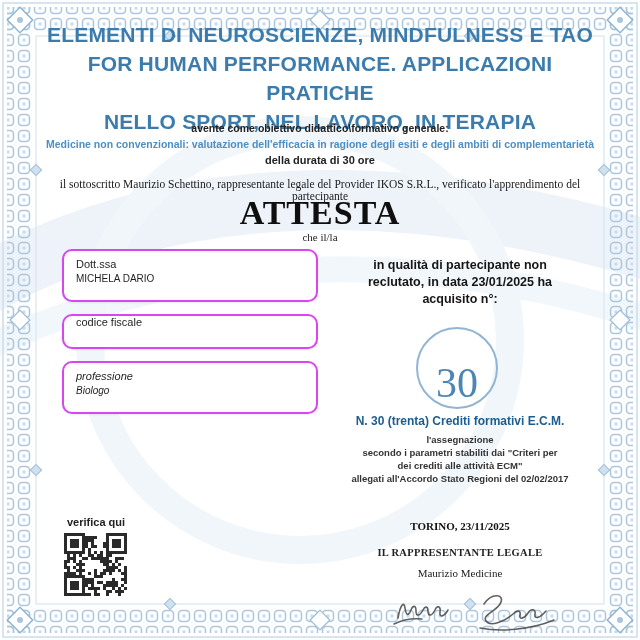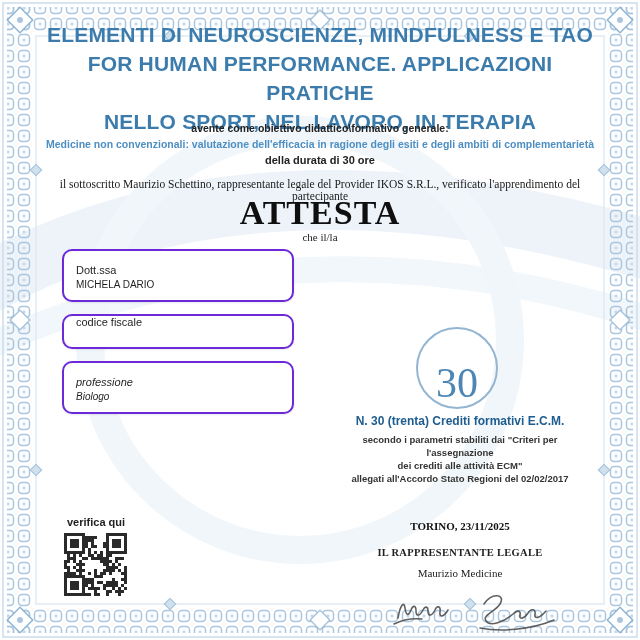--- a/index.html
+++ b/index.html
@@ -14,22 +14,22 @@
            font:700 21px/29px "Liberation Sans",sans-serif; color:#3c7cad; letter-spacing:.2px; }
 
   #objective-intro { top:122px; left:90px; width:460px; font:600 10.5px "Liberation Sans",sans-serif; color:#222; }
   #objective       { top:138px; left:30px; width:580px; font:700 10.5px "Liberation Sans",sans-serif; color:#4e8fc3; }
   #duration        { top:154px; left:40px; width:560px; font:600 11px "Liberation Sans",sans-serif; color:#222; }
   #duration b      { font-weight:700; margin-left:3px; }
   #declaration     { top:178px; left:40px; width:560px; font:400 11.5px "Liberation Serif",serif; color:#1a1a1a; }
   #attesta         { top:194px; left:40px; width:560px; font:700 34px/1.1 "Liberation Serif",serif; color:#0f0f0f; letter-spacing:1px; }
   #cheilla         { top:231px; left:40px; width:560px; font:400 11px "Liberation Serif",serif; color:#222; }
 
-  .field-box { position:absolute; left:62px; width:232px; border:2px solid #6d28d9; border-radius:10px;
-               background:#fff; box-sizing:border-box; padding:13px 12px;
+  .field-box { position:absolute; left:62px; width:256px; border:2px solid #d946ef; border-radius:10px;
+               background:#fff; box-sizing:border-box; padding:7px 12px;
                font-family:"Liberation Sans",sans-serif; color:#1f1f1f;
                box-shadow:0 1px 2px rgba(120,150,180,.18); }
   #box-name { top:249px; height:53px; }
   #box-cf   { top:314px; height:35px; display:flex; align-items:flex-start; padding-top:0; padding-bottom:0; }
   #box-prof { top:361px; height:53px;font-style:italic; }
   .fb-label { font-size:11px; }
   .fb-value { font-size:10px; margin-top:3px; }
 
   #participation { position:absolute; top:257px; left:345px; width:230px; text-align:center;
                    font:700 12.5px/17px "Liberation Sans",sans-serif; color:#161616; }
@@ -133,30 +133,35 @@
       <div class="fb-value">MICHELA DARIO</div>
     </div>
     <div class="field-box" id="box-cf">
       <div class="fb-label">codice fiscale</div>
     </div>
     <div class="field-box" id="box-prof">
       <div class="fb-label">professione</div>
       <div class="fb-value">Biologo</div>
     </div>
 
+    <div id="participation">
+      <div>in qualità di partecipante non</div>
+      <div>reclutato, in data 23/01/2025 ha</div>
+      <div>acquisito n°:</div>
+    </div>
 
     <div id="credits-circle">
       <span>30</span>
     </div>
 
     <div id="credits-line" class="c">N. 30 (trenta) Crediti formativi E.C.M.</div>
 
     <div id="credits-details">
+      <div>l'assegnazione</div>
       <div>secondo i parametri stabiliti dai "Criteri per</div>
-      <div>l'assegnazione</div>
       <div>dei crediti alle attività  ECM"</div>
       <div>allegati all'Accordo Stato Regioni del 02/02/2017</div>
     </div>
 
     <div id="verify-label">verifica qui</div>
     <div id="qr">
         <div class="qm on"></div>
         <div class="qm on"></div>
         <div class="qm on"></div>
         <div class="qm on"></div>

